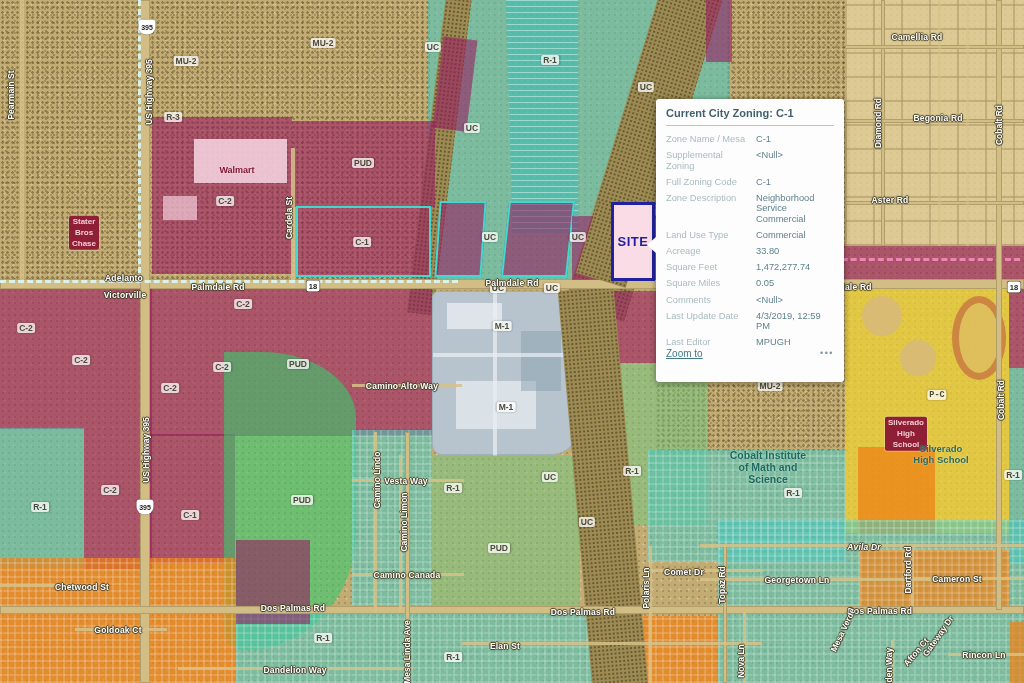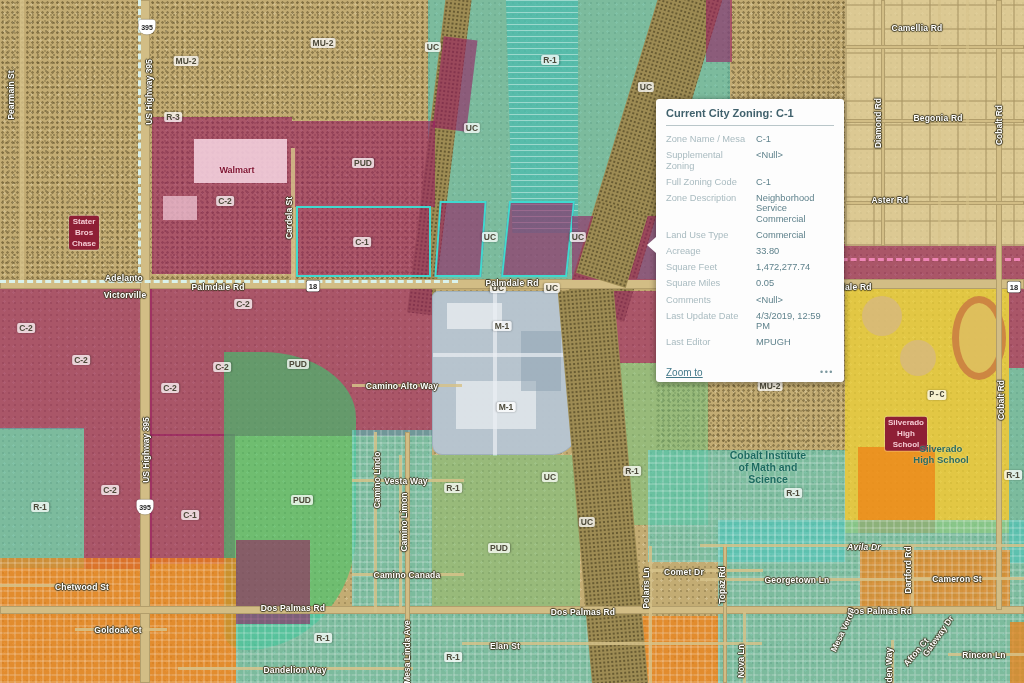--- a/index.html
+++ b/index.html
@@ -53,21 +53,21 @@
   #phead .icons{margin-left:auto;display:flex;align-items:center;gap:10px;}
   #phead .prev{font-size:9px;line-height:1;cursor:pointer;}
   #phead .maxi{width:9px;height:9px;border:1.5px solid #fff;box-sizing:border-box;cursor:pointer;}
   #phead .clos{font-size:11px;font-weight:bold;line-height:1;cursor:pointer;}
   #pbody{padding:8px 10px 0 10px;}
   #ptitle{font-size:11px;font-weight:bold;color:#41626d;}
   #pbody hr{border:none;border-top:1px solid #b9c6c9;margin:6px 0 8px 0;}
   #pfields{display:grid;grid-template-columns:86px 1fr;column-gap:4px;row-gap:5.5px;font-size:9.3px;line-height:1.14;}
   .flabel{color:#a9bbc0;}
   .fvalue{color:#5f828c;}
-  #pfoot{display:flex;justify-content:space-between;align-items:center;margin-top:19px;}
+  #pfoot{display:flex;justify-content:space-between;align-items:center;margin-top:0;}
   #zoomto{color:#44798a;text-decoration:underline;font-size:10px;cursor:pointer;}
   #pmore{color:#7c989f;font-size:9px;letter-spacing:1.5px;cursor:pointer;}
 </style>
 </head>
 <body>
 
 <div id="map">
 
   <div class="brush" style="left:0;top:0;width:430px;height:283px;"></div>
   <div class="brush" style="left:726px;top:0;width:120px;height:288px;"></div>
@@ -213,21 +213,21 @@
       <span class="zlabel" style="left: 453px; top: 657px;">R-1</span>
       <span class="zlabel" style="left: 770px; top: 386px;">MU-2</span>
       <span class="zlabel" style="left: 502px; top: 326px;">M-1</span>
       <span class="zlabel" style="left: 506px; top: 407px;">M-1</span>
       <span class="zlabel" style="left: 937px; top: 395px; font-family: Liberation Mono, monospace;">P-C</span>
       <span class="zlabel" style="left: 550px; top: 477px;">UC</span>
       <span class="zlabel" style="left: 587px; top: 522px;">UC</span>
     </div>
   <div>
 
-  <span class="rlabel" style="left: 893px; top: 28px; padding-left: 48px;">Camellia Rd</span>
+  <span class="rlabel" style="left: 893px; top: 37px; padding-left: 48px;">Camellia Rd</span>
       <span class="rlabel" style="left: 938px; top: 118px;">Begonia Rd</span>
       <span class="rlabel" style="left: 890px; top: 200px;">Aster Rd</span>
       <span class="rlabel" style="left: 218px; top: 287px;">Palmdale Rd</span>
       <span class="rlabel" style="left: 512px; top: 283px;">Palmdale Rd</span>
       <span class="rlabel" style="left: 845px; top: 287px;">Palmdale Rd</span>
       <span class="rlabel" style="left: 293px; top: 608px;">Dos Palmas Rd</span>
       <span class="rlabel" style="left: 583px; top: 612px;">Dos Palmas Rd</span>
       <span class="rlabel" style="left: 880px; top: 611px;">Dos Palmas Rd</span>
       <span class="rlabel" style="left: 38px; top: 587px; margin-left: 44px;">Chetwood St</span>
       <span class="rlabel" style="left: 118px; top: 630px;">Goldoak Ct</span>
@@ -272,20 +272,23 @@
 Chase</div>
   <div class="poi-chip" style="left:906px;top:434px;">Silverado
 High
 School</div>
   <div class="poi-teal" style="left:941px;top:455px;font-size:9.5px;color:#2a6b5f;">Silverado
 High School</div>
   <div class="poi-teal" style="left:768px;top:467px;">Cobalt Institute
 of Math and
 Science</div>
 
+  <div id="site">
+    <span>SITE</span>
+  </div>
 
 
   <div id="popup">
     <div class="ptr"></div>
     <div id="pbody">
       <div id="ptitle">Current City Zoning: C-1</div>
       <hr>
       <div id="pfields">
 
           <span class="flabel">Zone Name / Mesa</span>

